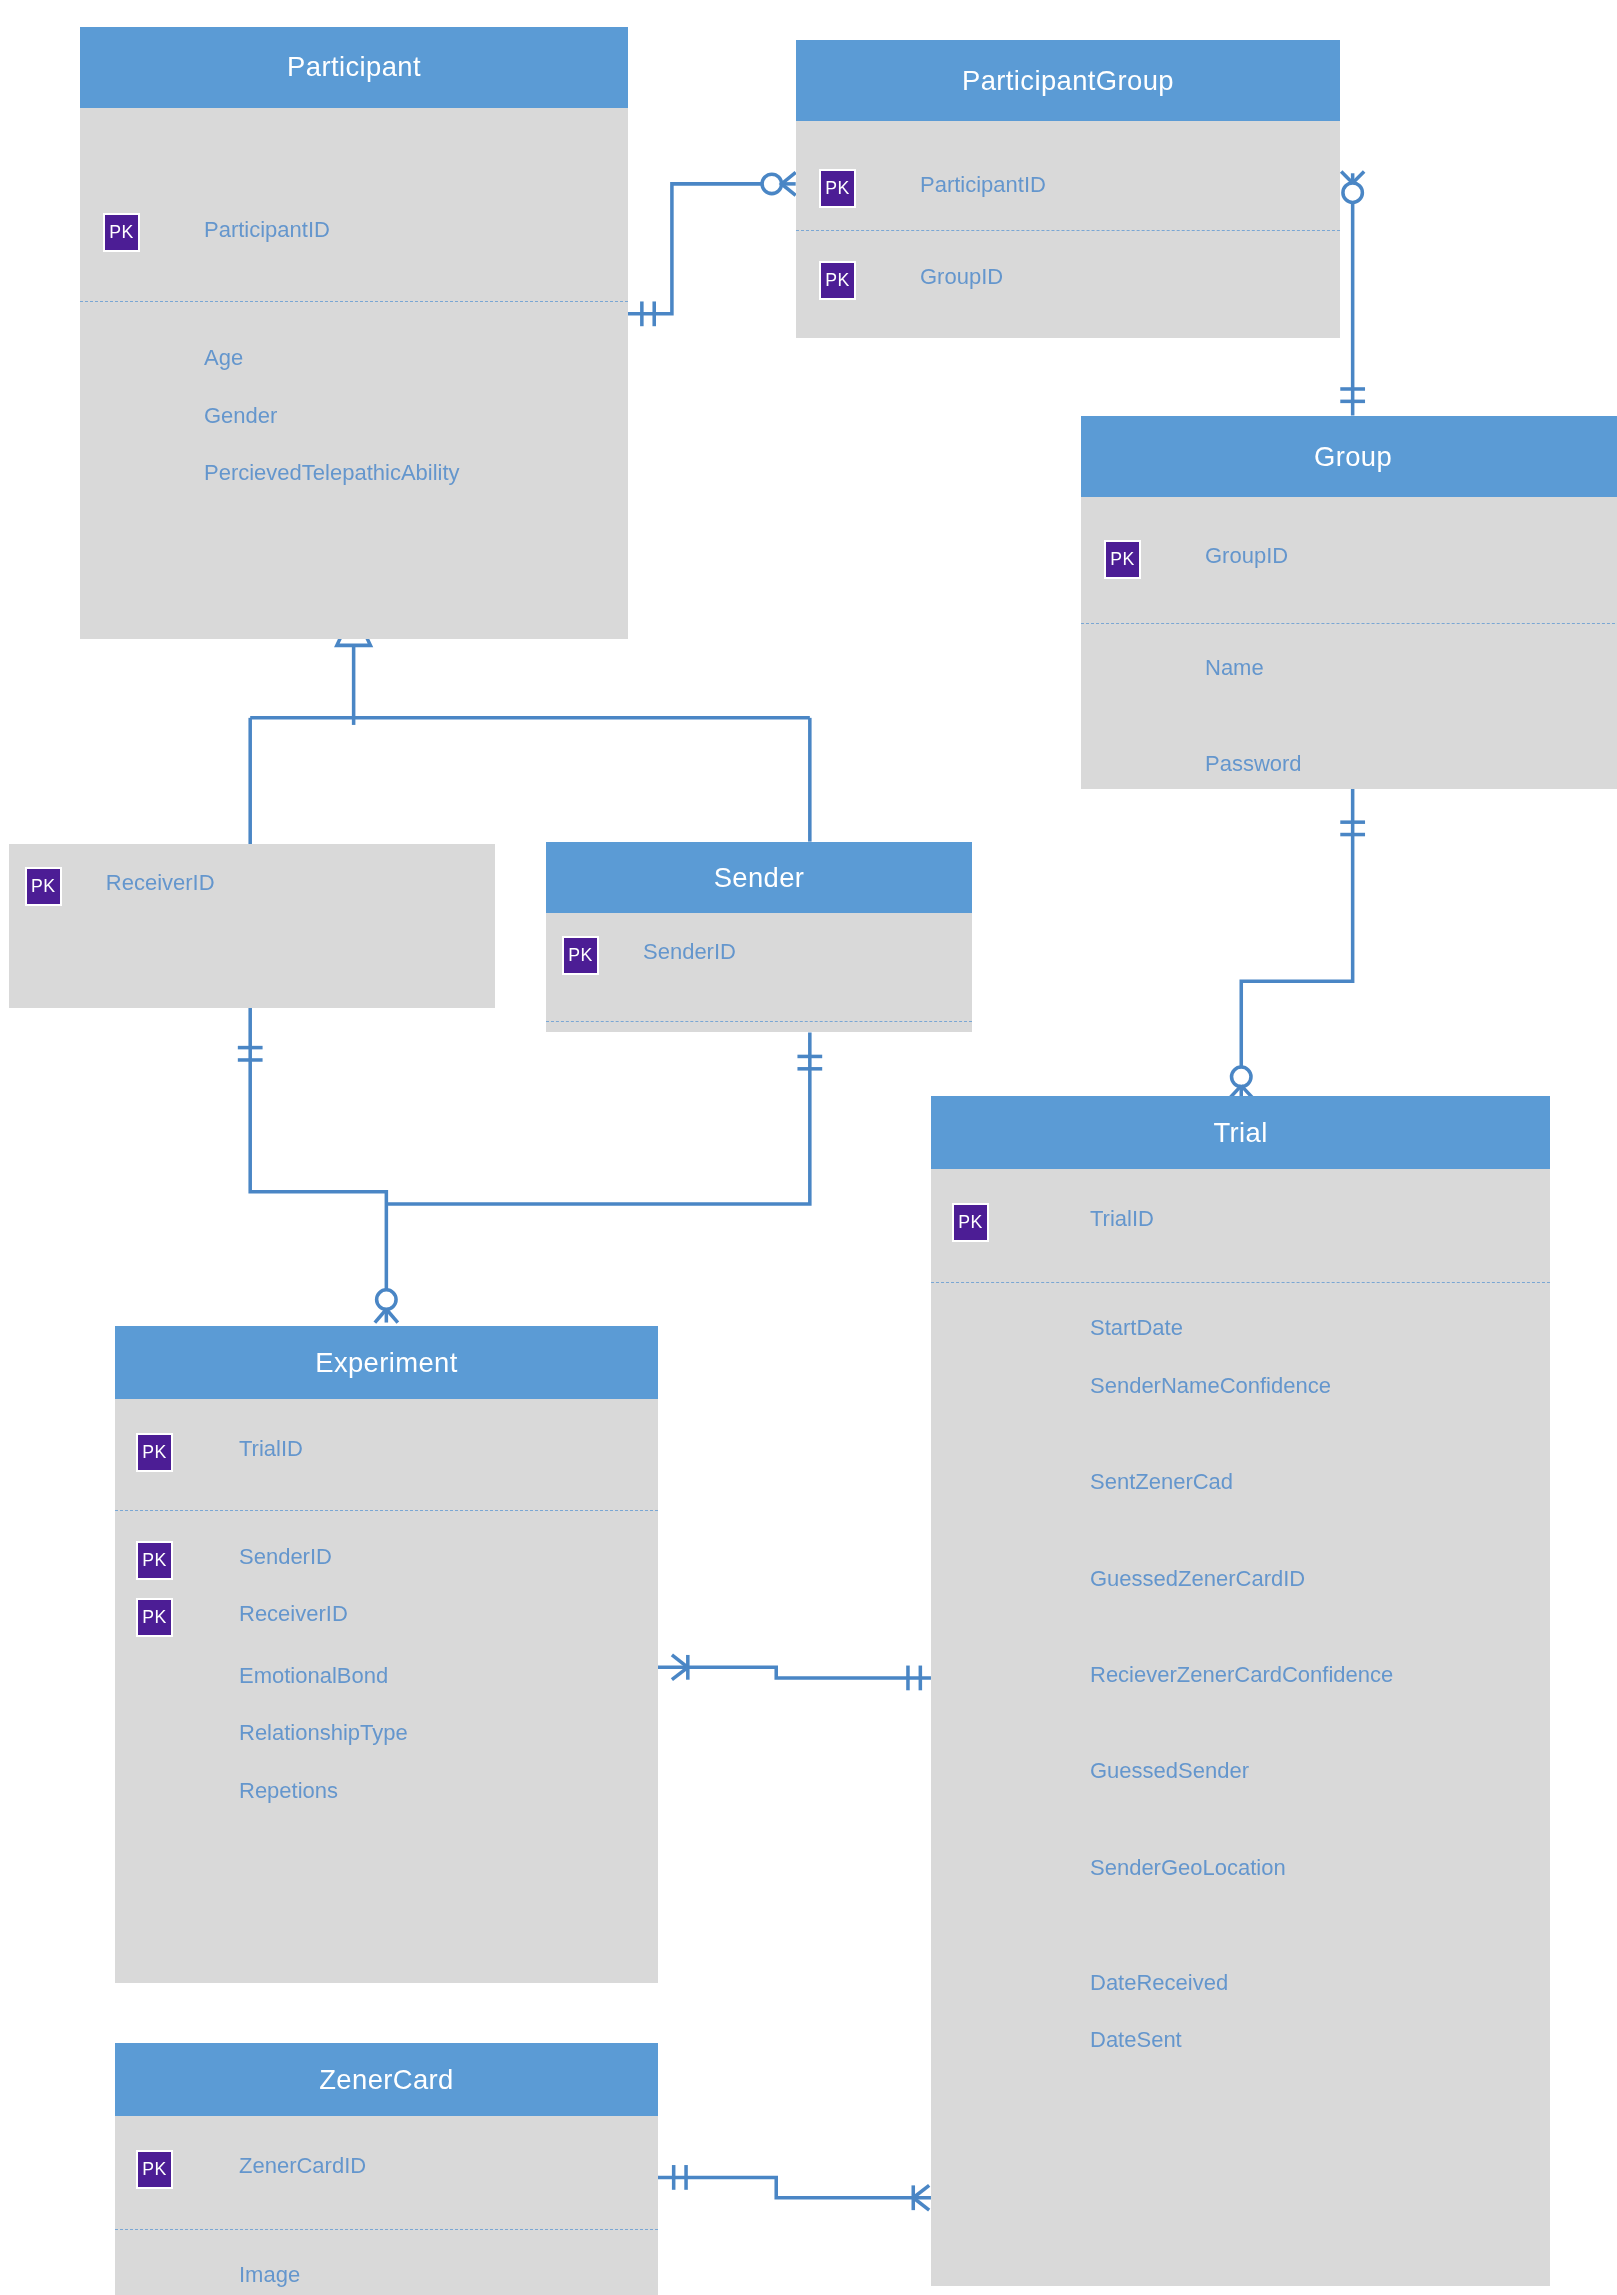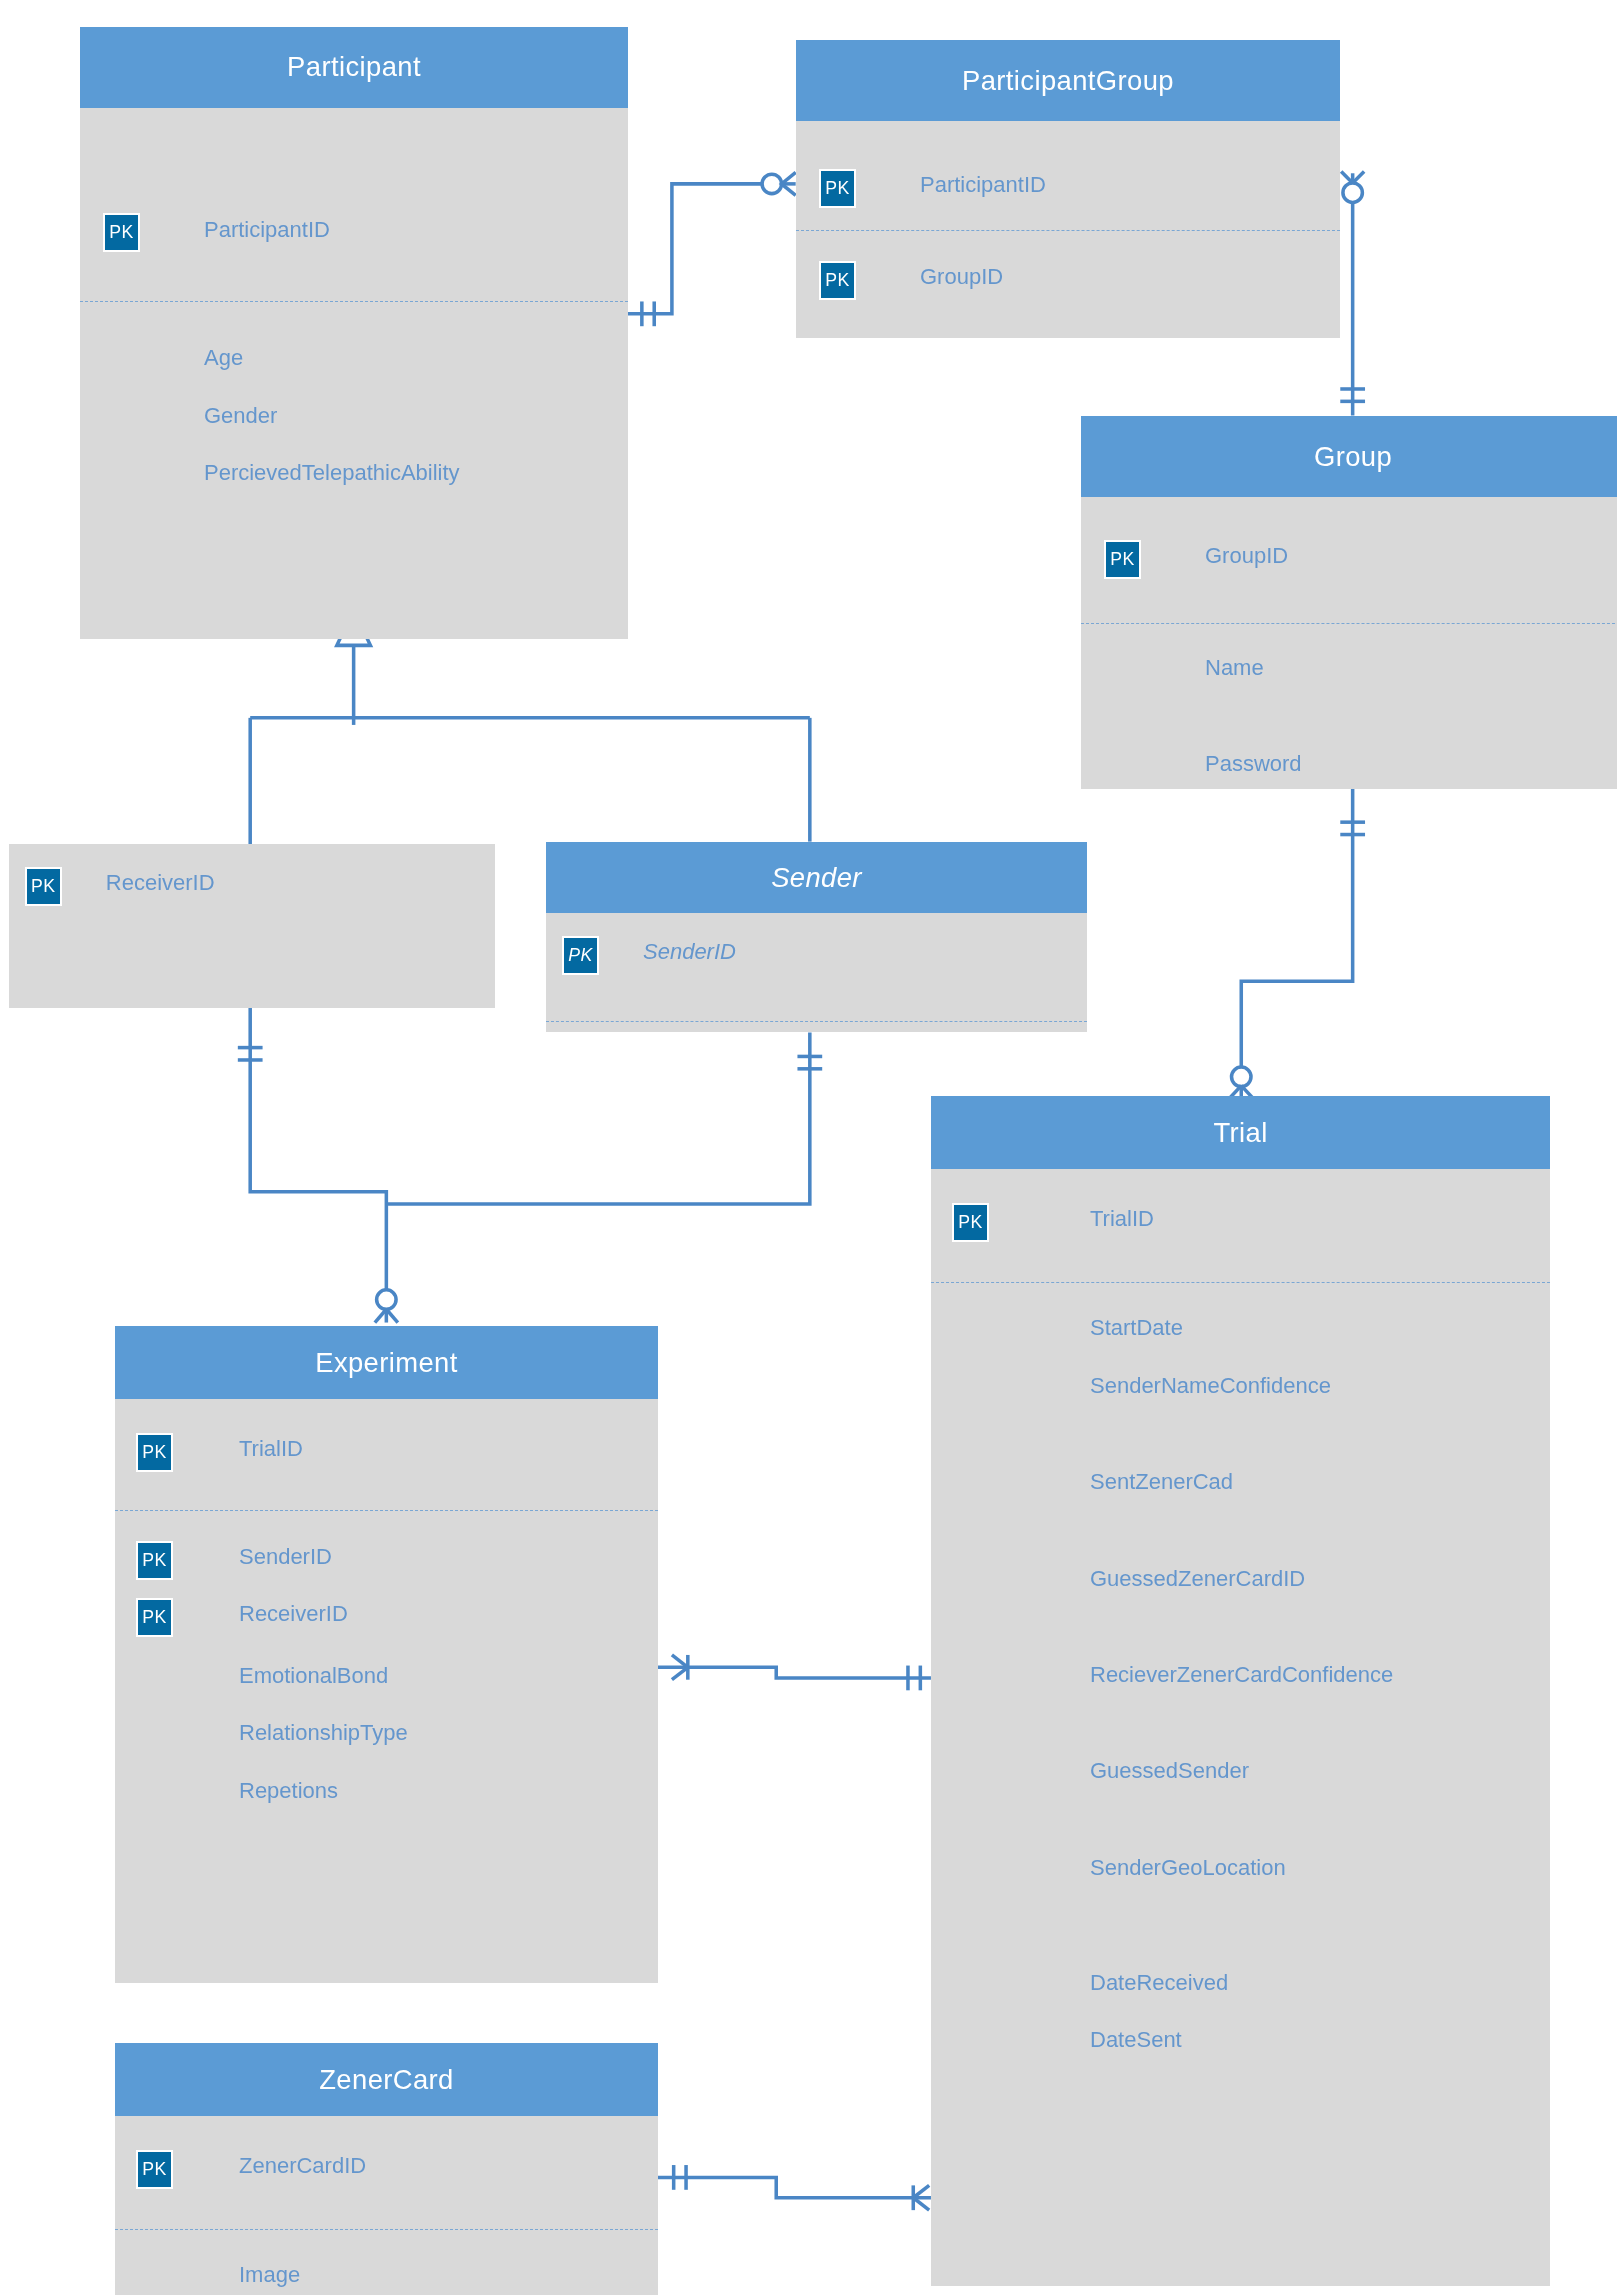--- a/index.html
+++ b/index.html
@@ -52,21 +52,21 @@
     left: 0;
     width: 100%;
     height: 57px;
     display: flex;
     align-items: center;
   }
   .pk-badge {
     position: absolute;
     width: 37px;
     height: 39px;
-    background: #0369a1;
+    background: #4c1d95;
     border: 2.7px solid #ffffff;
     box-sizing: border-box;
     color: #ffffff;
     font-size: 17.7px;
     display: flex;
     align-items: center;
     justify-content: center;
     letter-spacing: 0.4px;
   }
   .attr-name {
@@ -226,21 +226,21 @@
 
   <div class="entity" style="left:8.8px; top:844px; width:486px; height:164px;">
     <div class="entity-body" style="height:93px;">
       <div class="attr-row" style="top:14px;">
         <span class="pk-badge" style="left:16px; top:8.8px;">PK</span>
         <span class="attr-name" style="left:97px; top:12.4px;">ReceiverID</span>
       </div>
     </div>
   </div>
 
-  <div class="entity" style="left:546px; top:842px; width:541px; height:190px;font-style:italic;">
+  <div class="entity" style="left:546px; top:842px; width:426px; height:190px;">
     <div class="entity-header" style="height:71px;">
       <span>Sender</span>
     </div>
     <div class="entity-body" style="height:119px;">
       <div class="attr-row" style="top:14px;">
         <span class="pk-badge" style="left:16px; top:8.8px;">PK</span>
         <span class="attr-name" style="left:97px; top:12.4px;">SenderID</span>
       </div>
       <div class="divider" style="top:108px;"></div>
     </div>

